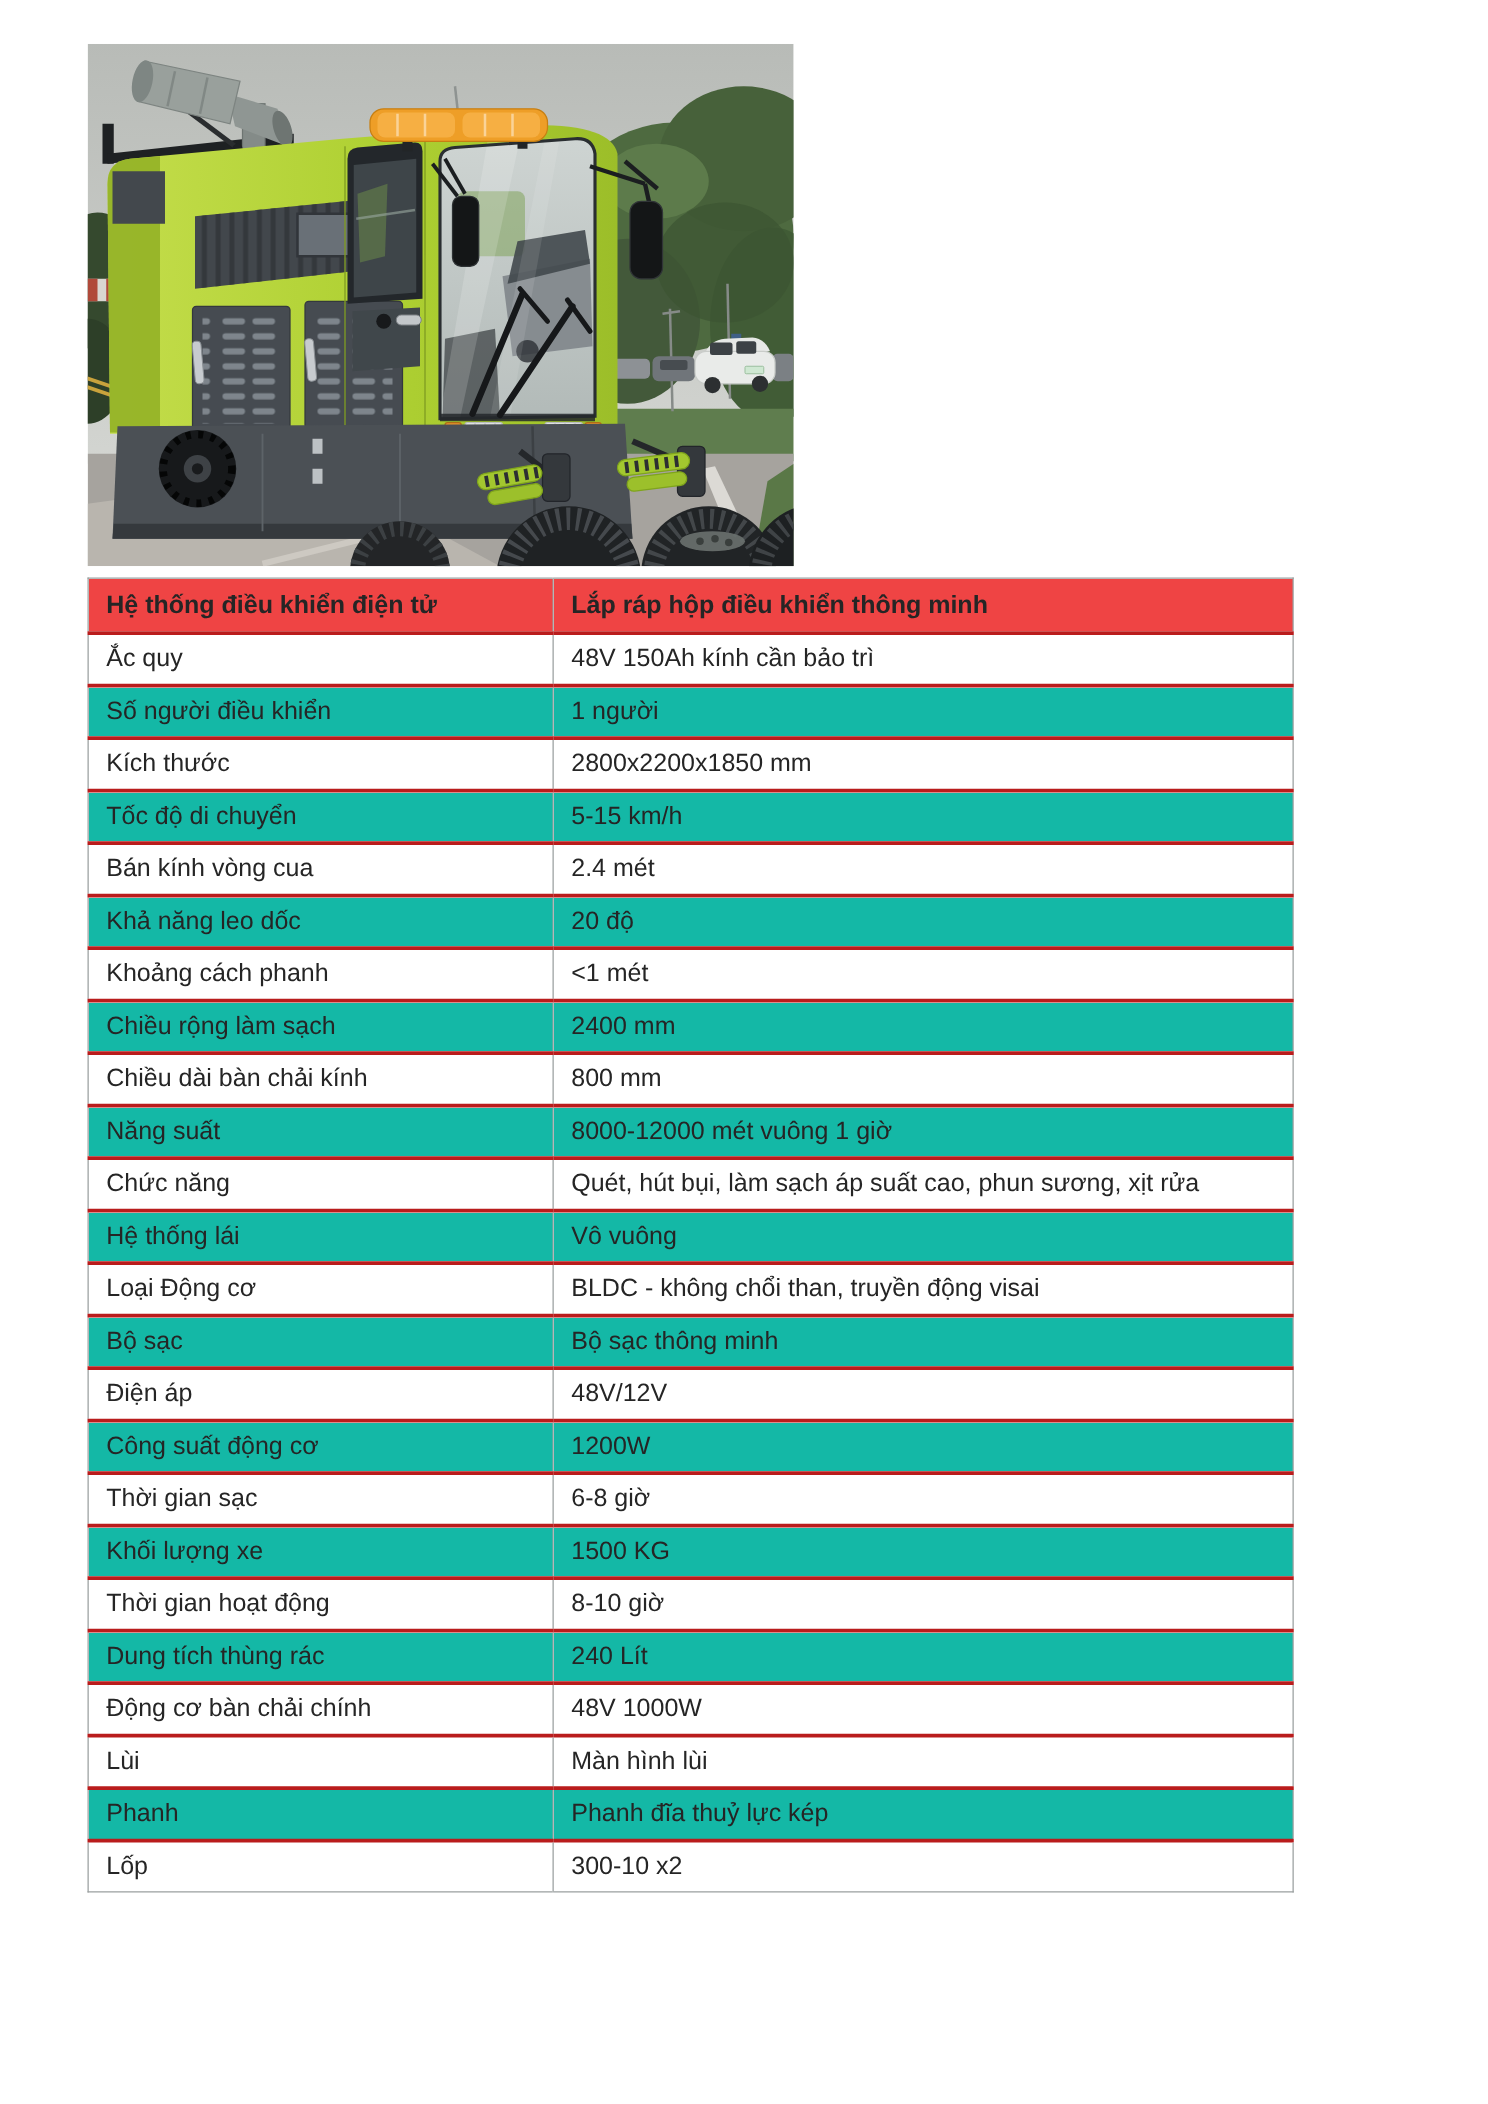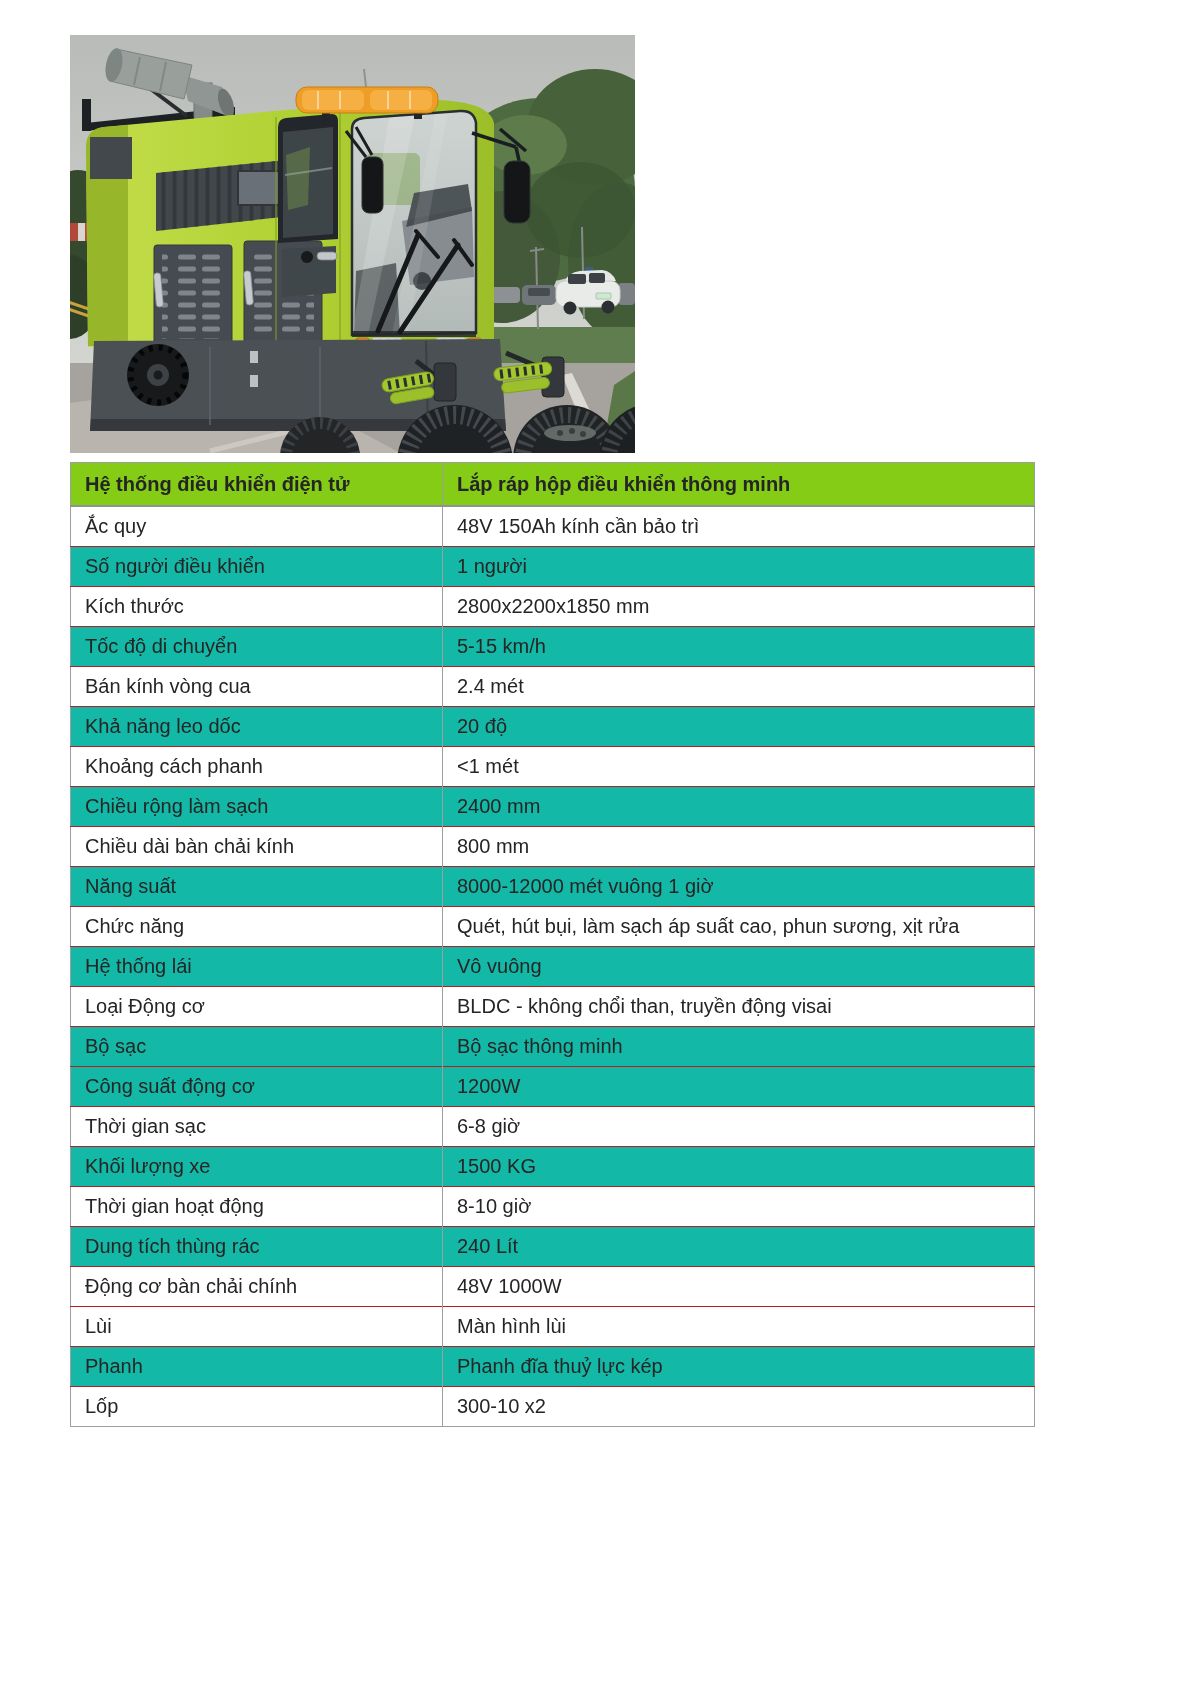--- a/index.html
+++ b/index.html
@@ -5,22 +5,22 @@
   html,body{margin:0;padding:0;background:#ffffff;}
   .page{position:relative;width:1190px;height:1683px;background:#ffffff;overflow:hidden;
         font-family:"Liberation Sans","DejaVu Sans",sans-serif;}
   .photo{position:absolute;left:70px;top:35px;width:565px;height:418px;overflow:hidden;}
   .photo svg{display:block;}
   .spec{position:absolute;left:70px;top:462px;}
   table.spec-table{border-collapse:collapse;table-layout:fixed;width:964px;
         border:1px solid #9aa0a0;font-size:20px;color:#252525;}
   table.spec-table th, table.spec-table td{
         padding:0 14px;text-align:left;vertical-align:middle;overflow:hidden;white-space:nowrap;}
-  table.spec-table th{height:42px;font-weight:700;border-bottom:2px solid #8e9292;background:#84cc16;}
-  table.spec-table td{height:39px;font-weight:400;border-top:1px solid #b91c1c;background:#ffffff;}
+  table.spec-table th{height:42px;font-weight:700;border-bottom:2px solid #8e9292;background:#ef4444;}
+  table.spec-table td{height:39px;font-weight:400;border-top:3px solid #b91c1c;background:#ffffff;}
   table.spec-table .c1{border-right:1px solid #9aa0a0;}
   table.spec-table tr.alt td{background:#14b8a6;}
 </style>
 </head>
 <body>
 
 <div class="page">
 
   <div class="photo">
     <svg viewBox="0 0 565 418" width="565" height="418" xmlns="http://www.w3.org/2000/svg">
@@ -341,20 +341,24 @@
     <td class="c2">Vô vuông</td>
   </tr>
           <tr>
     <td class="c1">Loại Động cơ</td>
     <td class="c2">BLDC - không chổi than, truyền động visai</td>
   </tr>
           <tr class="alt">
     <td class="c1">Bộ sạc</td>
     <td class="c2">Bộ sạc thông minh</td>
   </tr>
+          <tr>
+    <td class="c1">Điện áp</td>
+    <td class="c2">48V/12V</td>
+  </tr>
           <tr class="alt">
     <td class="c1">Công suất động cơ</td>
     <td class="c2">1200W</td>
   </tr>
           <tr>
     <td class="c1">Thời gian sạc</td>
     <td class="c2">6-8 giờ</td>
   </tr>
           <tr class="alt">
     <td class="c1">Khối lượng xe</td>

